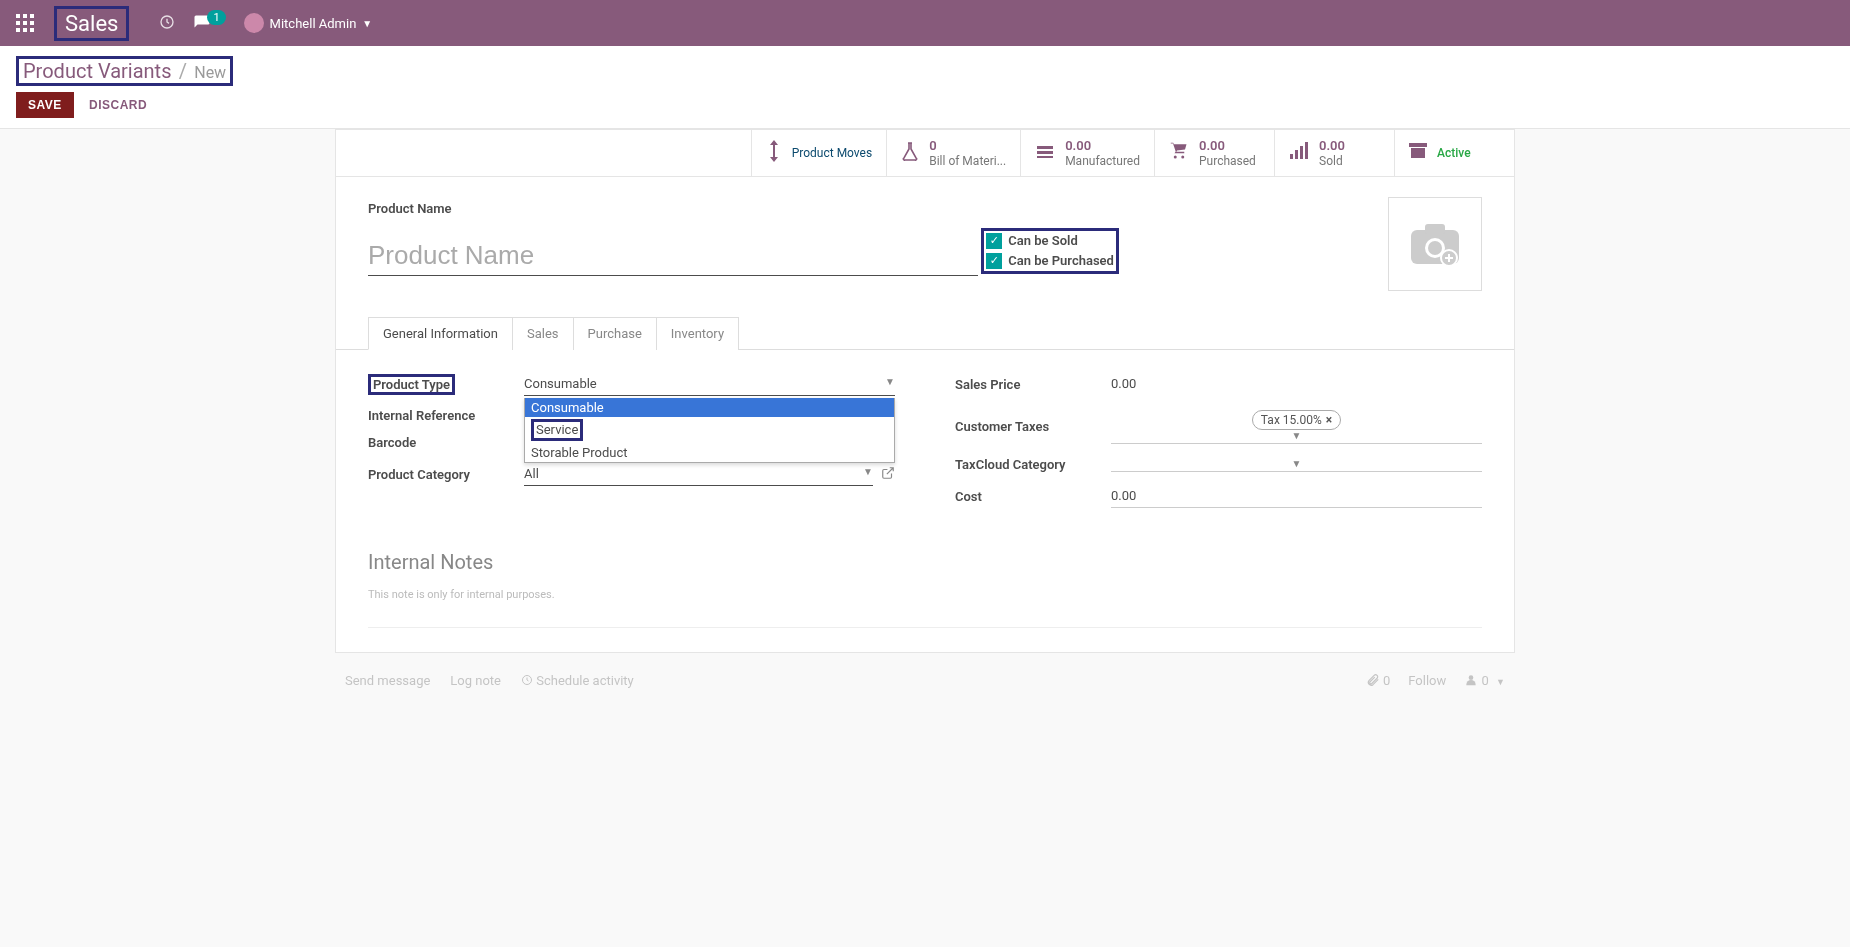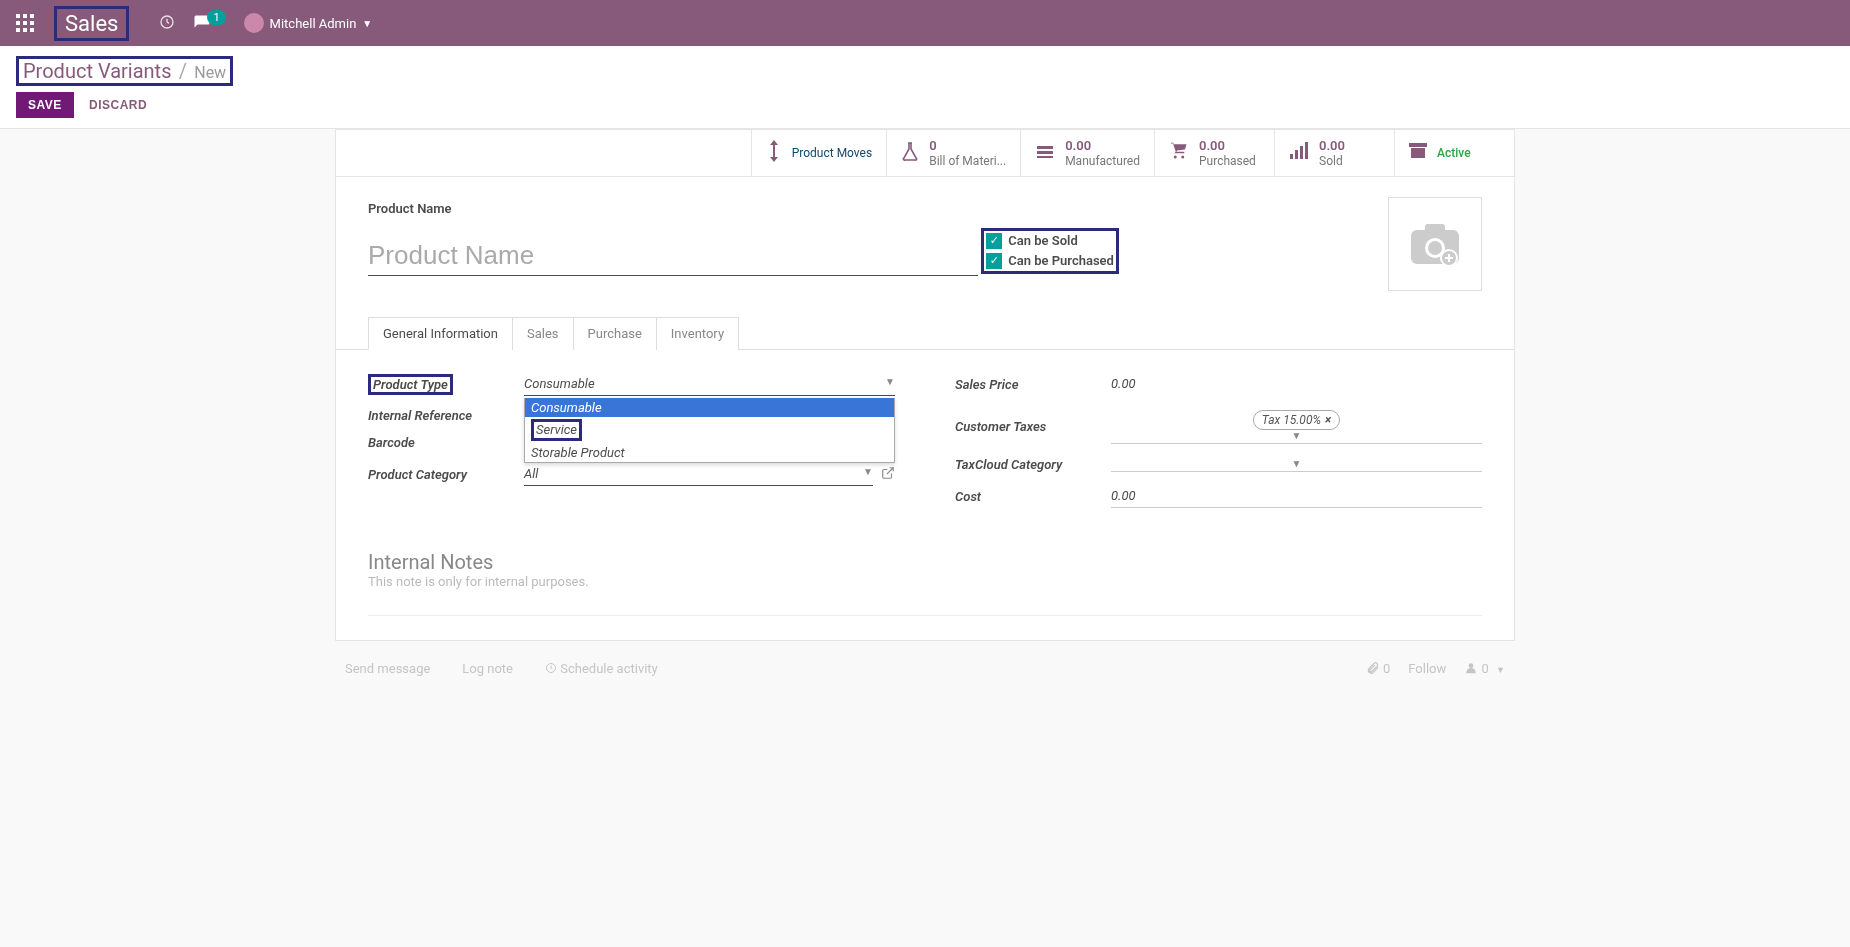--- a/index.html
+++ b/index.html
@@ -19,21 +19,21 @@
 .user-name { font-size: 13px; color: #fff; }
 .caret-down { font-size: 10px; }
 
 .breadcrumb-row { padding: 10px 16px 6px; background: #fff; }
 .breadcrumb-box { border: 3px solid #2b2b7a; display: inline-block; padding: 0 4px; }
 .breadcrumb-link { color: #875A7B; font-size: 20px; }
 .breadcrumb-sep { color: #aaa; font-size: 20px; margin: 0 4px; }
 .breadcrumb-cur { color: #9a9a9a; font-size: 16px; }
 
 .actions-row { padding: 0 16px 10px; background: #fff; border-bottom: 1px solid #e5e5e5; }
-.btn-save { background: #701a75; color: #fff; border: none; padding: 6px 12px; font-size: 12px; font-weight: 600; letter-spacing: 0.5px; cursor: pointer; }
+.btn-save { background: #7f1d1d; color: #fff; border: none; padding: 6px 12px; font-size: 12px; font-weight: 600; letter-spacing: 0.5px; cursor: pointer; }
 .btn-discard { background: transparent; color: #875A7B; border: none; padding: 6px 12px; font-size: 12px; font-weight: 600; letter-spacing: 0.5px; cursor: pointer; }
 
 .content-wrap { max-width: 1180px; margin: 0 auto; padding: 0; }
 .sheet { background: #fff; border: 1px solid #e5e5e5; margin-top: 0; }
 
 .stat-buttons { display: flex; border-bottom: 1px solid #e5e5e5; }
 .stat-spacer { flex: 1; }
 .stat-btn { border-left: 1px solid #e5e5e5; padding: 8px 14px; display: flex; align-items: center; gap: 10px; cursor: pointer; min-width: 120px; }
 .stat-btn .stat-icon { color: #875A7B; font-size: 18px; }
 .stat-btn .stat-text { display: flex; flex-direction: column; line-height: 1.2; }
@@ -51,21 +51,21 @@
 
 .checks { margin-top: 12px; border: 3px solid #2b2b7a; display: inline-block; padding: 0; }
 .check-row { display: flex; align-items: center; gap: 6px; padding: 2px 2px; }
 .chk { width: 16px; height: 16px; background: #00a09d; display: inline-flex; align-items: center; justify-content: center; color: #fff; font-size: 11px; }
 .check-row label { font-weight: 600; font-size: 13px; }
 
 .tabs { margin-top: 40px; display: flex; border-bottom: 1px solid #ddd; margin-left: -32px; margin-right: -32px; padding-left: 32px;}
 .tab { padding: 8px 14px; border: 1px solid #ddd; border-bottom: none; margin-right: -1px; background: #fff; color: #888; cursor: pointer; position: relative; top: 1px; }
 .tab.active { color: #4c4c4c; background: #fff; border-bottom: 1px solid #fff; }
 
-.form-grid { display: flex; gap: 60px; margin-top: 22px; font-style: italic; }
+.form-grid { display: flex; gap: 60px; margin-top: 22px; }
 .col { flex: 1; }
 .form-row { display: flex; align-items: center; margin-bottom: 12px; }
 .form-row .lbl { width: 156px; font-weight: 600; font-size: 13px; }
 .ptype-highlight { border: 3px solid #2b2b7a; padding: 0 2px; }
 .form-row .ctrl { flex: 1; position: relative; }
 .select-ctrl { border-bottom: 1px solid #4c4c4c; padding: 4px 0; display: flex; justify-content: space-between; cursor: pointer; }
 .select-val { color: #4c4c4c; }
 .select-caret { color: #888; font-size: 10px; }
 .ext-link { margin-left: 8px; color: #888; cursor: pointer; }
 
@@ -73,24 +73,24 @@
 .dropdown-item { padding: 2px 6px; cursor: pointer; font-size: 13px; }
 .dropdown-item.highlighted { background: #3875d7; color: #fff; }
 .dd-box { border: 3px solid #2b2b7a; display: inline-block; color: #4c4c4c; padding: 0 2px; line-height: 1.2; }
 
 .price-val { border-bottom: 1px solid transparent; padding: 4px 0; display: block; }
 .tax-tag { display: inline-flex; align-items: center; border: 1px solid #aaa; border-radius: 12px; padding: 2px 8px; font-size: 12px; color: #555; }
 .tax-tag .x { margin-left: 4px; font-weight: bold; cursor: pointer; }
 .tagbox { border-bottom: 1px solid #ccc; padding: 2px 0; display: flex; justify-content: space-between; align-items: center; flex-direction: column; }
 
 .notes-h { font-size: 20px; color: #888; margin-top: 30px; font-weight: 400; }
-.notes-ph { color: #bbb; font-size: 13px; border-bottom: 1px solid #eee; padding-bottom: 26px; }
+.notes-ph { color: #bbb; font-size: 11px; margin-top: 14px; border-bottom: 1px solid #eee; padding-bottom: 26px; }
 
 .chatter { max-width: 1180px; margin: 20px auto 0; display: flex; align-items: center; justify-content: space-between; padding: 0 10px 10px; color: #999; opacity: 0.55;}
-.chatter-left { display: flex; gap: 32px; }
+.chatter-left { display: flex; gap: 20px; }
 .chatter-left span { cursor: pointer; }
 .chatter-right { display: flex; gap: 18px; align-items: center; }
 
 ::-webkit-scrollbar { width: 14px; }
 ::-webkit-scrollbar-track { background: #f0f0f0; }
 ::-webkit-scrollbar-thumb { background: #ccc; }
 </style>
 </head>
 <body>
 

